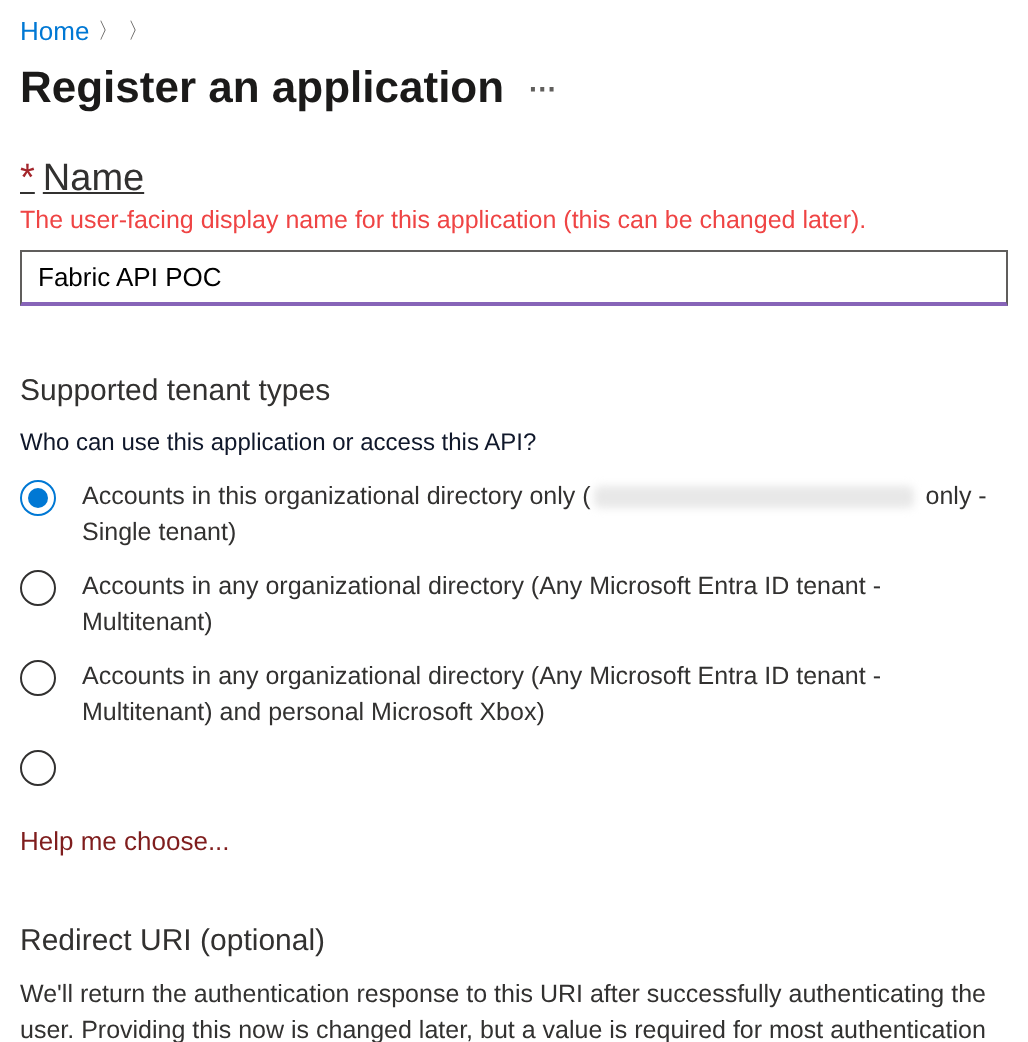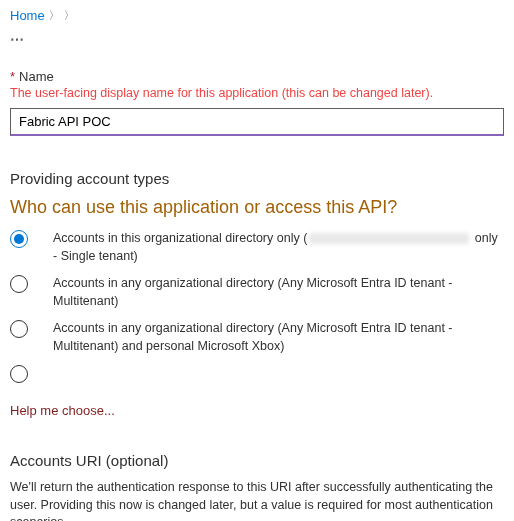--- a/index.html
+++ b/index.html
@@ -24,23 +24,24 @@
       font-size: 22px;
       font-weight: 600;
       color: #1b1a19;
       margin-bottom: 22px;
       display: flex;
       align-items: center;
       gap: 12px;
     }
     .ellipsis { color: #605e5c; font-size: 14px; letter-spacing: 2px; }
     .section-label {
-      font-size: 13px;
+      font-size: 19px;
       color: #323130;
       margin-bottom: 2px;
+      text-decoration: underline;
     }
     .req-asterisk { color: #a4262c; margin-right: 4px; }
     .helper {
       font-size: 12.5px;
       color: #ef4444;
       margin-bottom: 8px;
     }
     .text-input {
       width: 100%;
       border: 1px solid #605e5c;
@@ -51,28 +52,28 @@
       outline: none;
     }
     .section-heading {
       font-size: 15px;
       font-weight: 400;
       color: #323130;
       margin-top: 34px;
       margin-bottom: 10px;
     }
     .sub-question {
-      font-size: 18px;
-      color: #a16207;
+      font-size: 12px;
+      color: #0f172a;
       margin-bottom: 12px;
     }
     .radio-row {
       display: flex;
       align-items: flex-start;
-      gap: 25px;
+      gap: 13px;
       margin-bottom: 10px;
       cursor: pointer;
     }
     .radio-circle {
       width: 18px; height: 18px;
       border: 1px solid #323130;
       border-radius: 50%;
       flex-shrink: 0;
       position: relative;
       margin-top: 0px;
@@ -110,30 +111,31 @@
 
 
 
 <div class="breadcrumb">
   <a>Home</a>
   <span class="chev">〉</span>
   <span class="chev">〉</span>
 </div>
 
 <h1 class="page-title">
+  <span>Register an application</span>
   <span class="ellipsis">⋯</span>
 </h1>
 
 <div class="section-label">
   <span class="req-asterisk">*</span><span>Name</span>
 </div>
 <div class="helper">The user-facing display name for this application (this can be changed later).</div>
 <input class="text-input" type="text" value="Fabric API POC" style="">
 
-<div class="section-heading">Providing account types</div>
+<div class="section-heading">Supported tenant types</div>
 <div class="sub-question">Who can use this application or access this API?</div>
 
 <div class="radio-row">
   <div class="radio-circle selected"></div>
   <div class="radio-label">
     <span>Accounts in this organizational directory only (</span><span class="blur"></span><span> only - Single tenant)</span>
   </div>
 </div>
 
 <div class="radio-row">
@@ -145,21 +147,21 @@
   <div class="radio-circle"></div>
   <div class="radio-label">Accounts in any organizational directory (Any Microsoft Entra ID tenant - Multitenant) and personal Microsoft Xbox)</div>
 </div>
 
 <div class="radio-row">
   <div class="radio-circle"></div>
 </div>
 
 <span class="link help-link">Help me choose...</span>
 
-<div class="section-heading">Accounts URI (optional)</div>
+<div class="section-heading">Redirect URI (optional)</div>
 <div class="redirect-desc">We'll return the authentication response to this URI after successfully authenticating the user. Providing this now is changed later, but a value is required for most authentication scenarios.</div>
 
 
 
 
 
 
 
 
 

